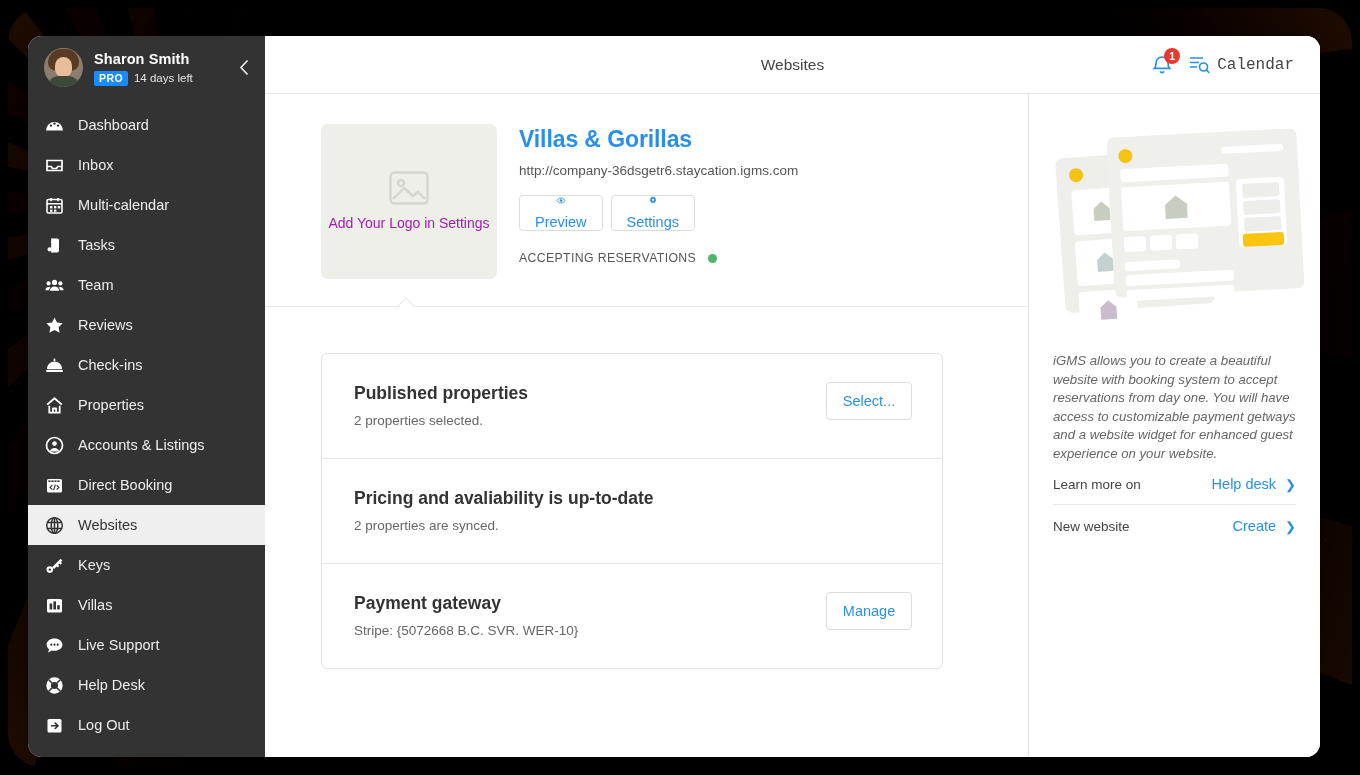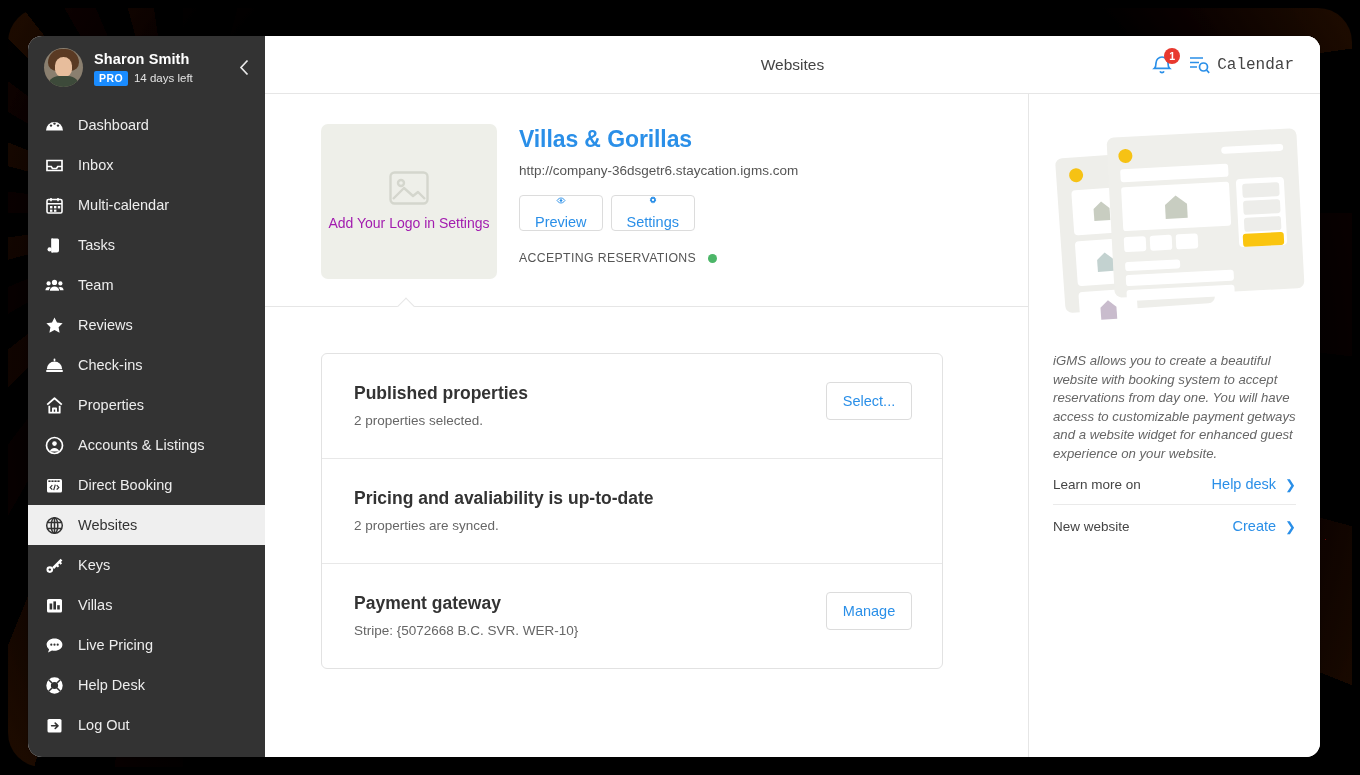--- a/index.html
+++ b/index.html
@@ -434,21 +434,21 @@
         </div>
         <div class="nav-item">
           <span class="nav-ico">
             <svg viewBox="0 0 19 19" fill="currentColor">
               <path d="M9.5 2.6c4.4 0 7.9 2.7 7.9 6.1s-3.5 6.1-7.9 6.1c-.9 0-1.7-.1-2.5-.3l-4 2 1.1-3A5.9 5.9 0 0 1 1.6 8.7c0-3.4 3.5-6.1 7.9-6.1z"></path>
               <circle cx="6.3" cy="8.7" r="1.1" fill="#333"></circle>
               <circle cx="9.5" cy="8.7" r="1.1" fill="#333"></circle>
               <circle cx="12.7" cy="8.7" r="1.1" fill="#333"></circle>
             </svg>
           </span>
-          <span class="nav-label">Live Pricing</span>
+          <span class="nav-label">Live Support</span>
         </div>
         <div class="nav-item">
           <span class="nav-ico">
             <svg viewBox="0 0 19 19" fill="currentColor">
               <path d="M9.5 1.3a8.2 8.2 0 1 1 0 16.4 8.2 8.2 0 0 1 0-16.4zm0 4.6a3.6 3.6 0 1 0 0 7.2 3.6 3.6 0 0 0 0-7.2z"></path>
               <path d="M3.7 3.7 7 7M15.3 3.7 12 7M3.7 15.3 7 12M15.3 15.3 12 12" stroke="#333" stroke-width="1.5"></path>
             </svg>
           </span>
           <span class="nav-label">Help Desk</span>
         </div>

